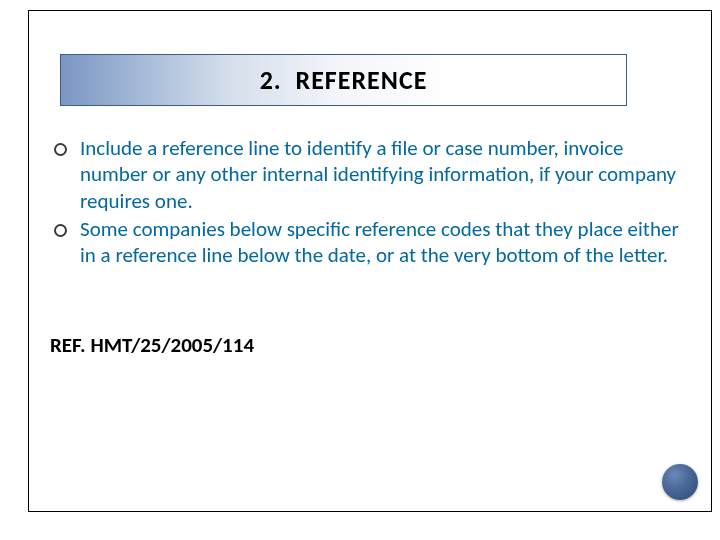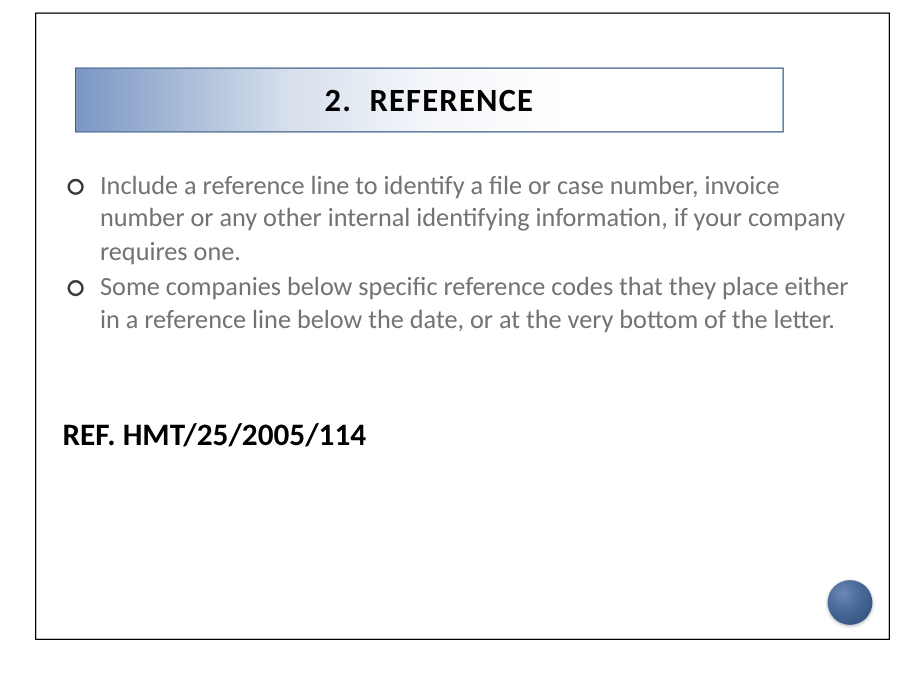--- a/index.html
+++ b/index.html
@@ -54,39 +54,39 @@
       right: 40px;
     }
     .bullet-list {
       list-style: none;
     }
     .bullet-item {
       position: relative;
       padding-left: 30px;
       font-size: 21px;
       line-height: 1.25;
-      color: #737373;
+      color: #0369a1;
       margin-bottom: 2px;
     }
     .bullet-item::before {
       content: "";
       position: absolute;
       left: 4px;
       top: 8px;
       width: 9px;
       height: 9px;
       border: 2px solid #3a3a3a;
       border-radius: 50%;
       background: #ffffff;
     }
     .ref-example {
       position: absolute;
       left: 50px;
       top: 332px;
-      font-size: 25px;
+      font-size: 21px;
       font-weight: bold;
       color: #000000;
     }
     .corner-circle {
       position: absolute;
       right: 22px;
       bottom: 40px;
       width: 36px;
       height: 36px;
       border-radius: 50%;

